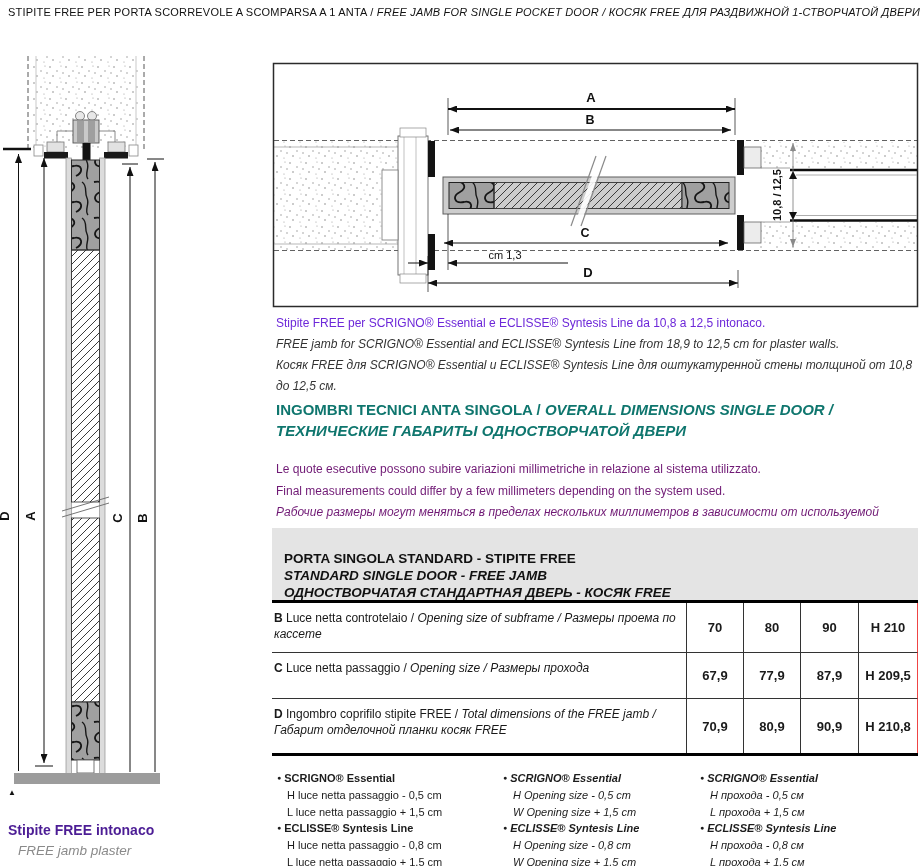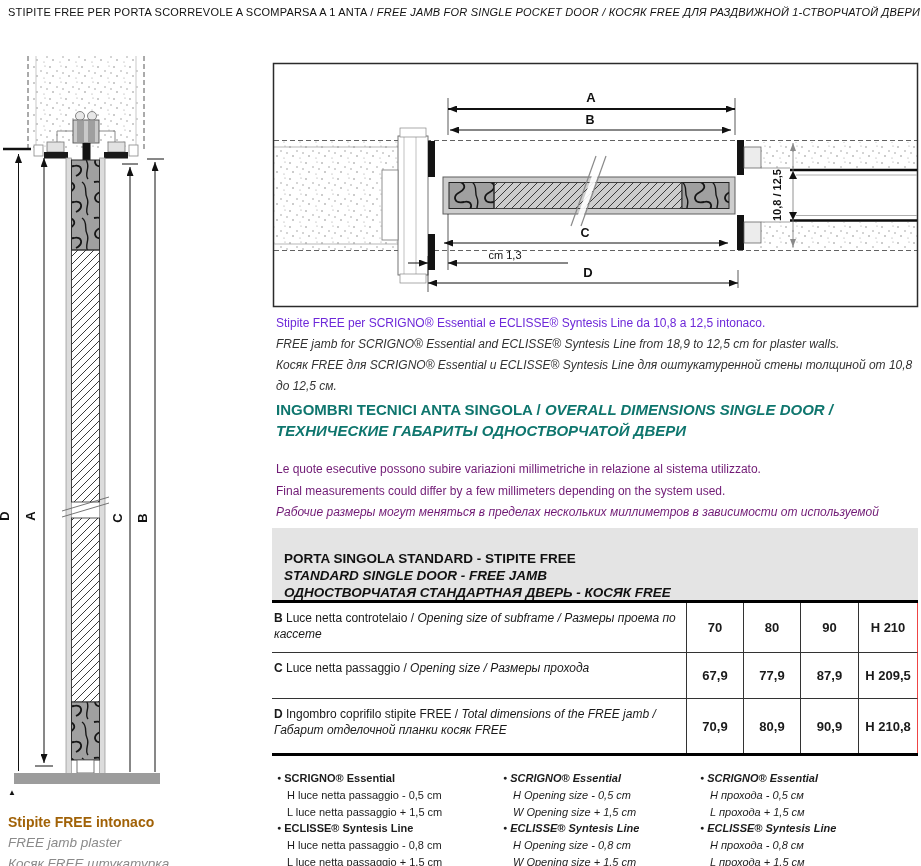--- a/index.html
+++ b/index.html
@@ -37,24 +37,24 @@
 
   .fn { top:770px; width:215px; font-size:11px; line-height:16.8px; color:#1c1c1c; }
   .fn .bl { font-weight:bold; }
   .fn .ind { padding-left:10px; }
   .fn .bull { font-size:7px; vertical-align:2px; margin-right:3px; }
   .fn.italcol { font-style:italic; }
   .fn-it { left:277px; } .fn-en { left:503px; } .fn-ru { left:700px; }
 
   .legend { left:8px; top:788px; width:230px; }
   .legend .mark { font-size:8px; color:#111; line-height:10px; }
-  .legend .l1 { margin-top:16px; font-size:14px; font-weight:bold; color:#a16207; }
+  .legend .l1 { margin-top:24px; font-size:14px; font-weight:bold; color:#4c1d95; }
   .legend .l1 .heavy { font-weight:900; }
   .legend .l2, .legend .l3 { font-size:13.5px; font-style:italic; color:#8a8a8a; line-height:21px; }
-  .legend .l2 { margin-top:2px; }
+  .legend .l2 { margin-top:2px;margin-left:10px; }
 </style>
 </head>
 <body>
 
 <div class="page">
 
   <div class="abs page-title">
     <span>STIPITE FREE PER PORTA SCORREVOLE A SCOMPARSA A 1 ANTA / </span><span class="lat">FREE JAMB FOR SINGLE POCKET DOOR / </span><span class="lat">КОСЯК FREE ДЛЯ РАЗДВИЖНОЙ 1-СТВОРЧАТОЙ ДВЕРИ С УХОДОМ В СТЕНУ</span>
   </div>
 

